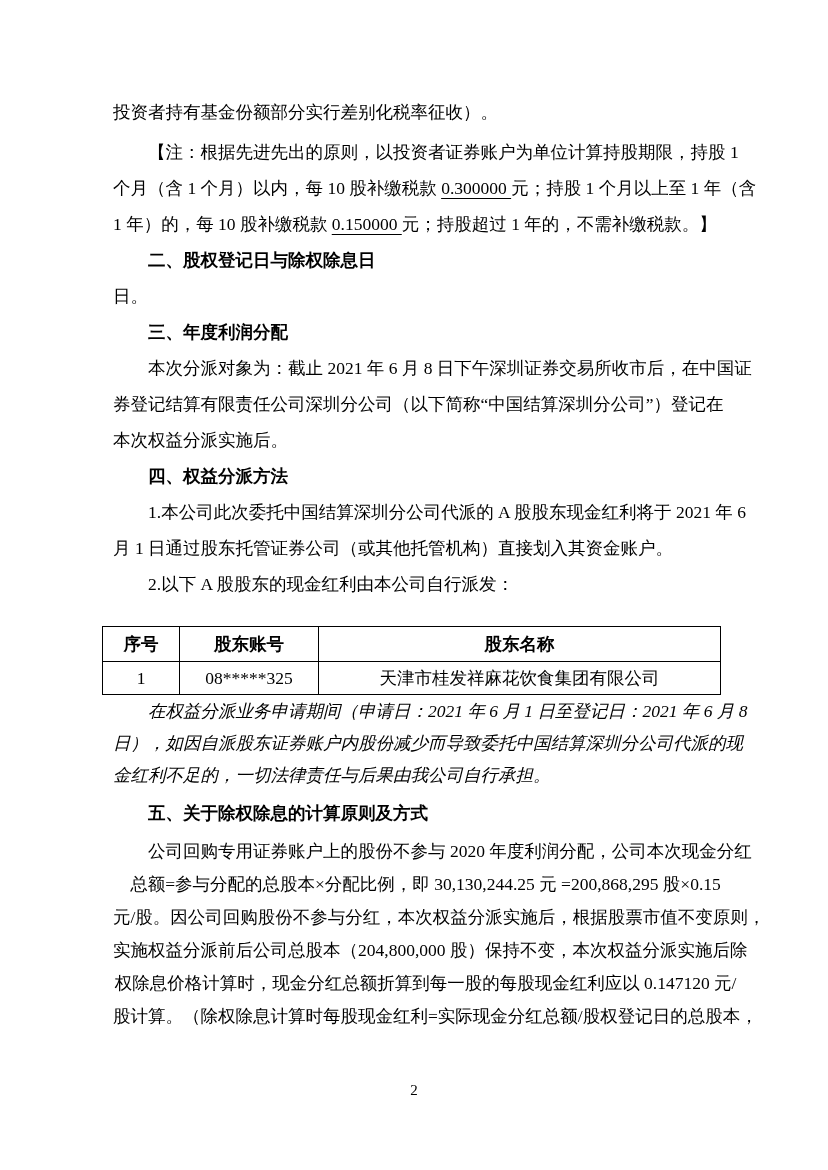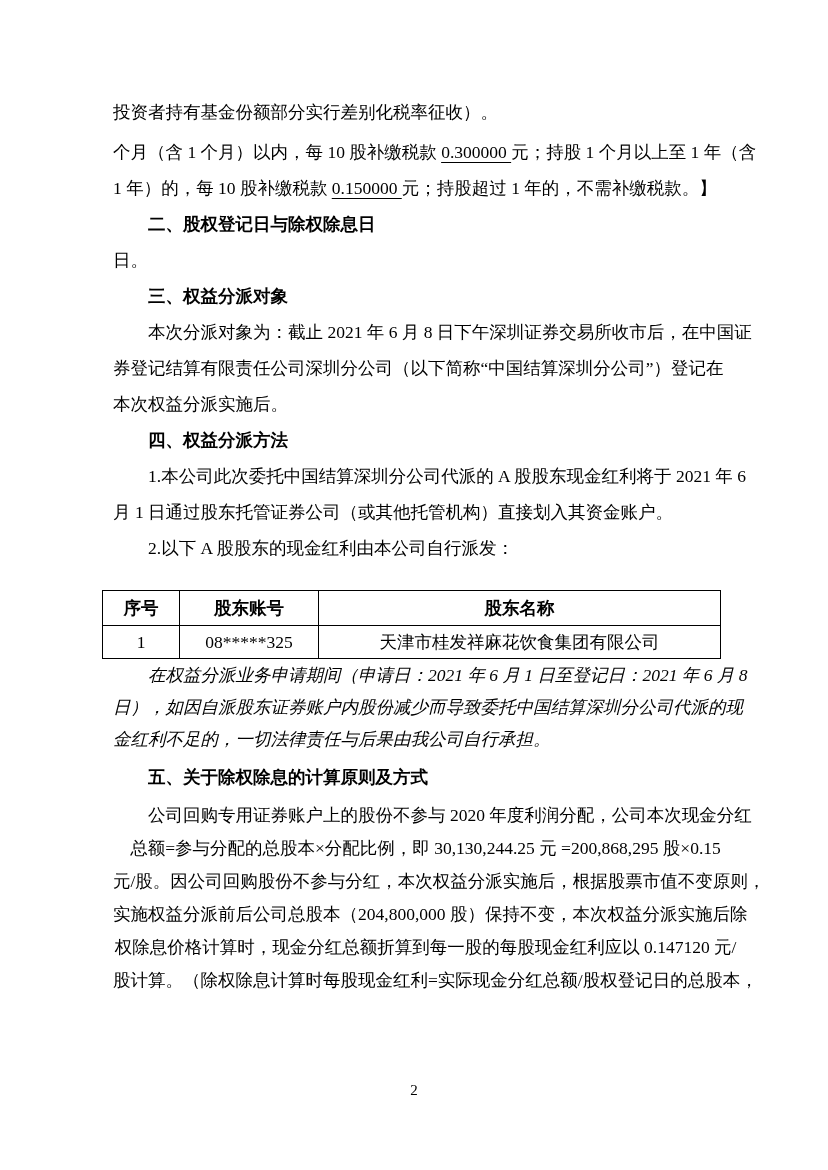--- a/index.html
+++ b/index.html
@@ -76,30 +76,31 @@
 </style>
 </head>
 <body>
 
 <div class="page">
   <div class="content">
 
     <div class="line">投资者持有基金份额部分实行差别化税率征收）。</div>
 
     <div class="gap4">
+      <div class="line indent">【注：根据先进先出的原则，以投资者证券账户为单位计算持股期限，持股 1</div>
       <div class="line"><span>个月（含 1 个月）以内，每 10 股补缴税款 </span><span class="u">0.300000 </span><span>元；持股 1 个月以上至 1 年（含</span></div>
       <div class="line"><span>1 年）的，每 10 股补缴税款 </span><span class="u">0.150000 </span><span>元；持股超过 1 年的，不需补缴税款。】</span></div>
     </div>
 
     <div class="heading">二、股权登记日与除权除息日</div>
     <div>
       <div class="line">日。</div>
     </div>
 
-    <div class="heading">三、权益分派对象</div>
+    <div class="heading">三、年度利润分配</div>
     <div>
       <div class="line indent">本次分派对象为：截止 2021 年 6 月 8 日下午深圳证券交易所收市后，在中国证</div>
       <div class="line">券登记结算有限责任公司深圳分公司（以下简称“中国结算深圳分公司”）登记在</div>
       <div class="line">本次权益分派实施后。</div>
     </div>
 
     <div class="heading">四、权益分派方法</div>
     <div>
       <div class="line indent">1.本公司此次委托中国结算深圳分公司代派的 A 股股东现金红利将于 2021 年 6</div>
       <div class="line">月 1 日通过股东托管证券公司（或其他托管机构）直接划入其资金账户。</div>

